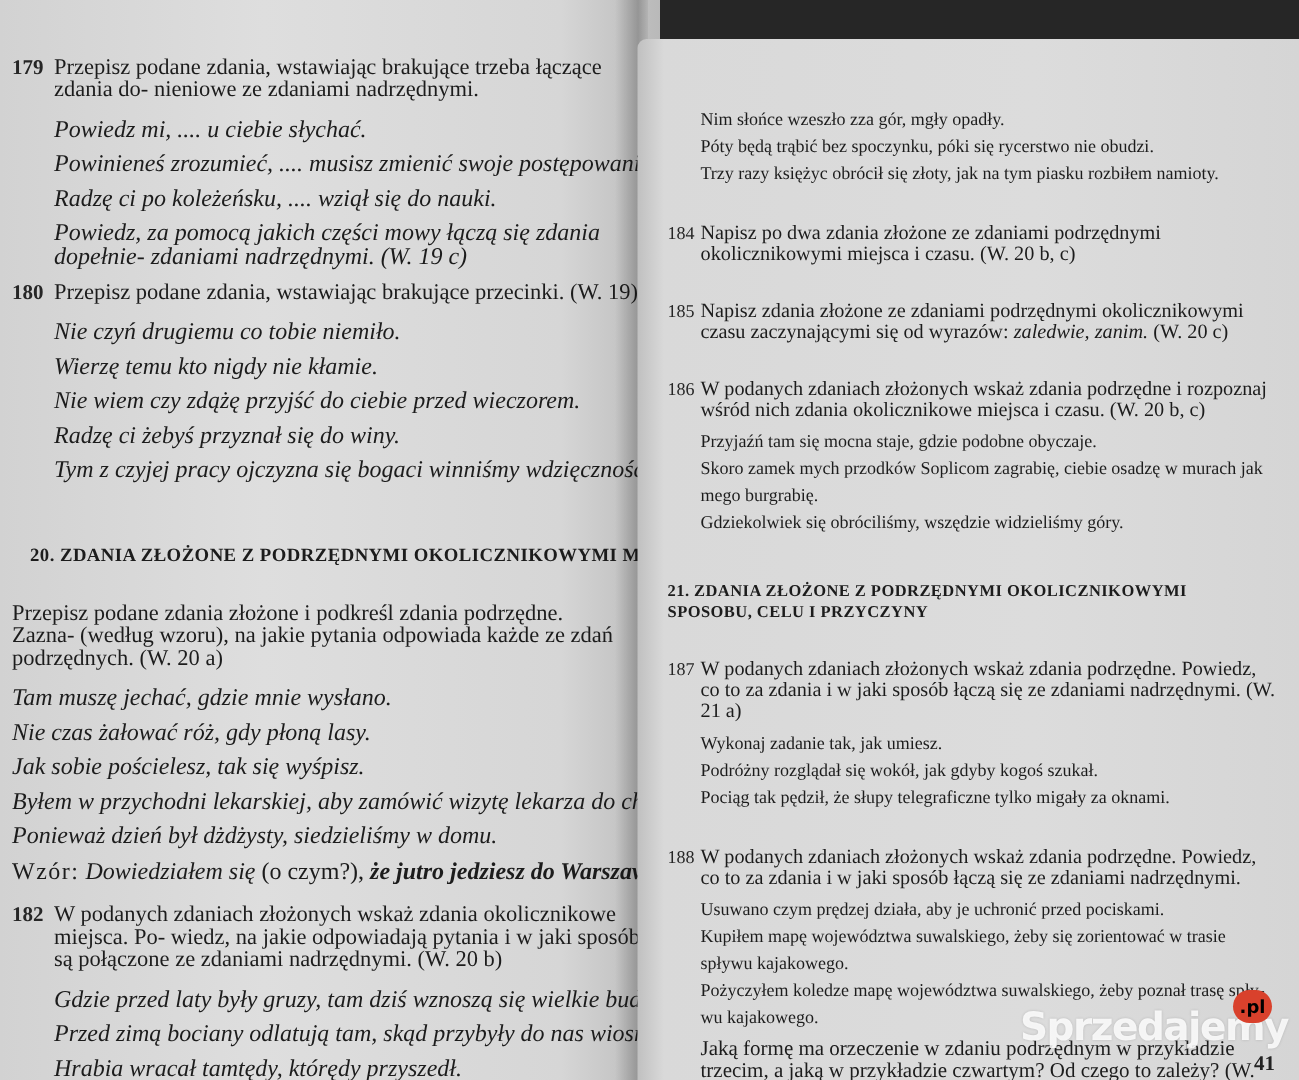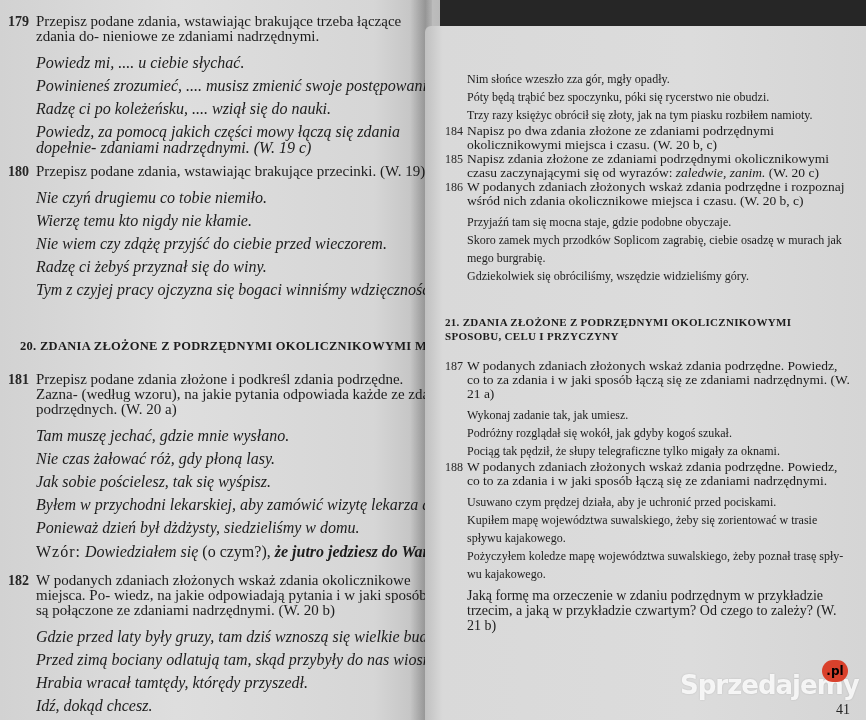--- a/index.html
+++ b/index.html
@@ -27,21 +27,21 @@
     padding: 44px 14px 0 20px;
     border-top-left-radius: 6px;
   }
   .gutter-shadow {
     position: absolute; left: 410px; top: 0; width: 22px; height: 720px;
     background: linear-gradient(90deg, rgba(0,0,0,0) 0%, rgba(0,0,0,0.22) 70%, rgba(0,0,0,0.05) 100%);
   }
   .left-text { position: absolute; left: 8px; top: 14px; width: 460px; }
   .right-text { position: relative; }
 
-  .ex { display: flex; margin-top: 0; }
+  .ex { display: flex; margin-top: 24px; }
   .ex-num { width: 28px; flex: none; font-weight: bold; font-size: 14px; line-height: 15px; color: #262626; }
   .ex-body { flex: 1; }
   .ex-instr { font-size: 15px; line-height: 15px; }
   .sent-list { margin: 7px 0 0 0; padding: 0; list-style: none; }
   .sent { font-size: 15.5px; line-height: 22px; white-space: nowrap; }
   .left-text .sent { font-size: 16px; line-height: 23px; font-style: italic; }
   .model { font-size: 16px; line-height: 22px; margin-top: 2px; white-space: nowrap; }
   .model em { font-style: italic; text-align: right; }
   .model b { font-style: italic; font-weight: bold; }
   .model-label { letter-spacing: 1px; }
@@ -53,21 +53,21 @@
   }
   .right-text .ex-num { width: 22px; font-size: 12px; font-weight: normal; }
   .right-text .ex-instr { font-size: 13.5px; line-height: 14px; }
   .right-text .sent { font-size: 12px; line-height: 18px; white-space: normal; }
   .right-text .sent-list { margin-top: 5px; }
   .right-text .section-title { font-size: 11px; margin: 30px 0 16px 0; white-space: normal; line-height: 14px; }
   .right-text .q { font-size: 14px; line-height: 15px; margin: 5px 0 0 22px; }
   .right-text .top-sents { margin-left: 22px; }
 
   .page-number {
-    position: absolute; right: 16px; bottom: 2px; font-size: 14px; font-weight: normal; color: #222;
+    position: absolute; right: 16px; bottom: 2px; font-size: 14px; font-weight: bold; color: #222;
   }
   .watermark {
     position: absolute; left: 680px; top: 670px;
     font-family: "DejaVu Sans", sans-serif; font-weight: bold; font-size: 26px;
     color: rgba(255,255,255,0.85); letter-spacing: -1px;
     text-shadow: 0 0 2px rgba(0,0,0,0.15);
   }
   .watermark-badge {
     position: absolute; left: 822px; top: 660px; width: 26px; height: 22px; border-radius: 11px;
     background: #d9412c; color: #000000; font-family: "DejaVu Sans", sans-serif;
@@ -105,21 +105,20 @@
         <li class="sent">Nie wiem czy zdążę przyjść do ciebie przed wieczorem.</li>
         <li class="sent">Radzę ci żebyś przyznał się do winy.</li>
         <li class="sent">Tym z czyjej pracy ojczyzna się bogaci winniśmy wdzięczność i szacu-</li>
       </ul>
     </div>
   </div>
 
   <div class="section-title">20. ZDANIA ZŁOŻONE Z PODRZĘDNYMI OKOLICZNIKOWYMI MIEJSCA I CZA-</div>
 
   <div class="ex">
-    <div class="ex-num">181</div>
     <div class="ex-body">
       <div class="ex-instr" style="width:410px">Przepisz podane zdania złożone i podkreśl zdania podrzędne. Zazna- (według wzoru), na jakie pytania odpowiada każde ze zdań podrzędnych. (W. 20 a)</div>
       <ul class="sent-list">
         <li class="sent">Tam muszę jechać, gdzie mnie wysłano.</li>
         <li class="sent">Nie czas żałować róż, gdy płoną lasy.</li>
         <li class="sent">Jak sobie pościelesz, tak się wyśpisz.</li>
         <li class="sent">Byłem w przychodni lekarskiej, aby zamówić wizytę lekarza do chorej babci.</li>
         <li class="sent">Ponieważ dzień był dżdżysty, siedzieliśmy w domu.</li>
       </ul>
       <div class="model">

